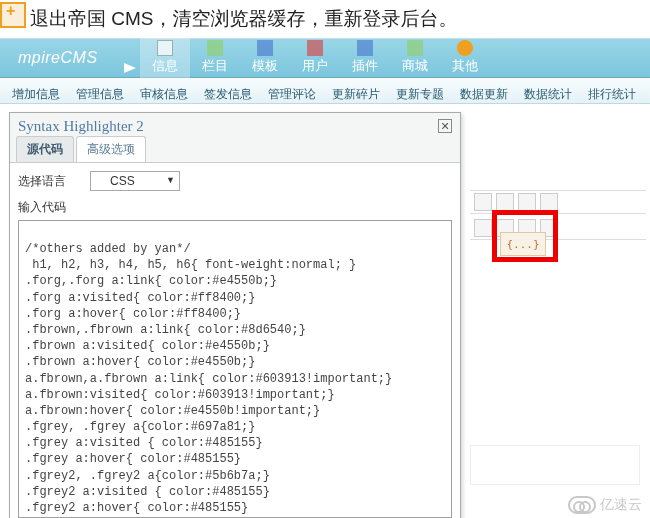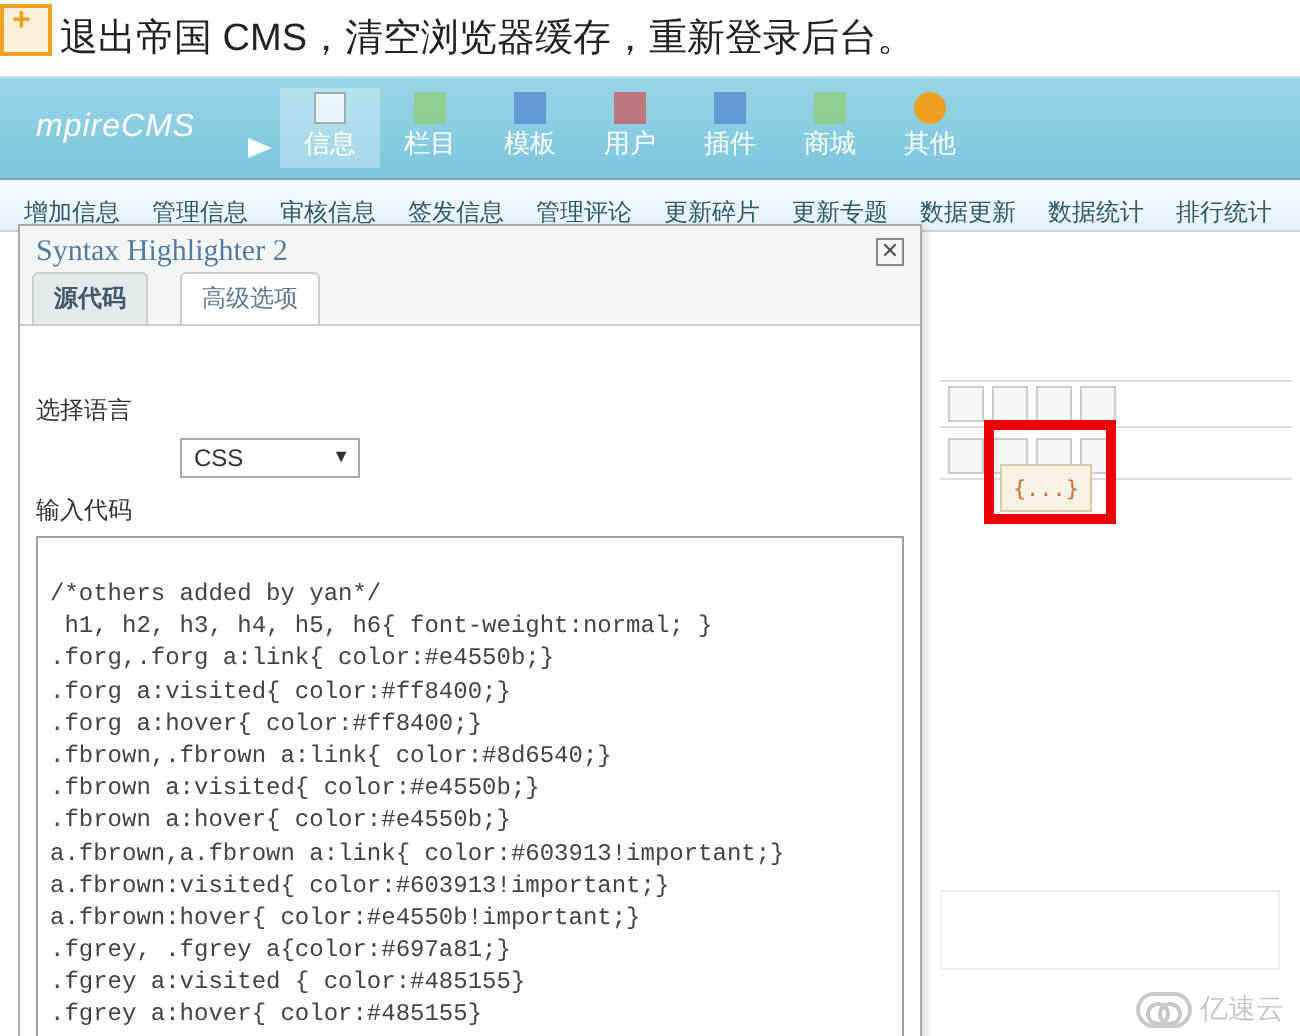--- a/index.html
+++ b/index.html
@@ -1,41 +1,41 @@
 <!DOCTYPE html>
 <html><head>
 <meta charset="utf-8">
 <style>
 * { box-sizing: border-box; margin: 0; padding: 0; }
 body { font-family: Arial, "Microsoft YaHei", sans-serif; font-size: 12px; background: #fff; width: 650px; height: 518px; overflow: hidden; position: relative; }
 .top-text { font-size: 19px; padding: 6px 8px 6px 30px; color: #222; position: relative; }
 .top-text::before { content: ""; position: absolute; left: 0; top: 2px; width: 22px; height: 22px; border: 2px solid #f0a020; background: #fcefd9; }
 .top-text::after { content: "+"; position: absolute; left: 6px; top: 2px; font-size: 16px; color: #f0a020; font-weight: bold; }
-.navbar { background: linear-gradient(#99d5e7, #7cc6dd); height: 52px; display: flex; align-items: center; border-top: 1px solid #c0dfea; border-bottom: 1px solid #6aa8bd; }
+.navbar { background: linear-gradient(#99d5e7, #7cc6dd); height: 40px; display: flex; align-items: center; border-top: 1px solid #c0dfea; border-bottom: 1px solid #6aa8bd; }
 .logo-area { width: 140px; color: #fff; font-family: Arial; font-size: 16px; font-style: italic; padding-left: 18px; letter-spacing: 0.5px; position: relative; }
 .logo-arrow { position: absolute; right: 4px; top: 14px; width: 0; height: 0; border-left: 12px solid #fff; border-top: 5px solid transparent; border-bottom: 5px solid transparent; }
 .nav-item { flex: 0 0 50px; text-align: center; color: #fff; font-size: 13px; height: 40px; display: flex; flex-direction: column; align-items: center; justify-content: flex-end; padding-bottom: 3px; cursor: pointer; }
 .nav-item.active { background: rgba(255,255,255,0.3); }
 .nav-icon { width: 16px; height: 16px; background: #fff; opacity: 0.7; margin-bottom: 1px; }
 .nav-icon.ball { border-radius: 50%; background: #f0a020; opacity: 1; }
 .nav-icon.doc { background: #fff; border: 1px solid #999; }
 .nav-icon.grn { background: #8fd070; }
 .nav-icon.red { background: #d05050; }
 .nav-icon.blu { background: #5080d0; }
 .subbar { background: linear-gradient(#f8fcfe, #e4f2f7); height: 26px; display: flex; align-items: flex-end; border-bottom: 1px solid #c0d8e2; padding-left: 12px; gap: 16px; color: #2a5a6f; }
 .subbar span { cursor: pointer; }
 .dialog { position: absolute; left: 9px; top: 112px; width: 452px; background: #f4f5f5; border: 1px solid #a9abad; box-shadow: 2px 2px 4px rgba(0,0,0,0.15); }
 .dlg-title { height: 26px; background: #f4f5f5; display: flex; align-items: center; padding: 0 8px; color: #4f7ca3; font-size: 15px; font-family: Georgia, serif; }
 .dlg-close { margin-left: auto; width: 14px; height: 14px; border: 1px solid #888; font-size: 11px; text-align: center; line-height: 12px; color: #555; cursor: pointer; }
-.dlg-tabs { display: flex; background: #f4f5f5; border-bottom: 1px solid #ccc; height: 24px; align-items: flex-end; padding-left: 6px; gap: 16px; }
+.dlg-tabs { display: flex; background: #f4f5f5; border-bottom: 1px solid #ccc; height: 24px; align-items: flex-end; padding-left: 6px; gap: 2px; }
 .dlg-tab { background: #fff; border: 1px solid #ccc; border-bottom: none; padding: 4px 10px; color: #5b7b95; font-size: 12px; cursor: pointer; border-radius: 3px 3px 0 0; }
 .dlg-tab.active { background: #e6eaea; font-weight: bold; color: #415a6e; }
 .dlg-body { background: #fff; padding: 8px; }
 .row-lang { display: flex; align-items: center; gap: 24px; margin-bottom: 8px; color: #333; }
-.lang-select { border: 1px solid #aaa; padding: 2px 20px 2px 6px; background: #fff; font-size: 12px; min-width: 90px; position: relative; cursor: pointer; margin-top: 48px; }
+.lang-select { border: 1px solid #aaa; padding: 2px 20px 2px 19px; background: #fff; font-size: 12px; min-width: 90px; position: relative; cursor: pointer; }
 .lang-select::after { content: "▼"; font-size: 9px; position: absolute; right: 4px; top: 3px; color: #333; }
 .label-input { color: #333; margin-bottom: 4px; display: block; }
 .code-area { width: 100%; height: 298px; border: 1px solid #a0a0a0; padding: 20px 6px; font-family: "Courier New", monospace; font-size: 12px; color: #444; overflow-y: auto; white-space: pre; resize: none; line-height: 1.35; }
 .toolbar-strip { position: absolute; left: 470px; top: 190px; right: 4px; height: 24px; border-top: 1px solid #ddd; border-bottom: 1px solid #ddd; display: flex; align-items: center; gap: 4px; padding: 0 4px; }
 .tb-btn { width: 18px; height: 18px; border: 1px solid #ccc; background: #f5f5f5; cursor: pointer; }
 .toolbar-strip2 { position: absolute; left: 470px; top: 216px; right: 4px; height: 24px; border-bottom: 1px solid #ddd; display: flex; align-items: center; gap: 4px; padding: 0 4px; }
 .redbox { position: absolute; left: 492px; top: 210px; width: 66px; height: 52px; border: 5px solid #ef0000; z-index: 5; }
 .codebtn { position: absolute; left: 500px; top: 232px; width: 46px; height: 24px; background: #f8f1e6; border: 1px solid #dcc9a8; display: flex; align-items: center; justify-content: center; gap: 2px; font-size: 8px; color: #b06030; }
 .codebtn-ic { font-family: monospace; color: #d07030; font-size: 11px; }
 .watermark { position: absolute; right: 8px; bottom: 4px; color: #c8c8c8; font-size: 14px; font-family: Arial; display: flex; align-items: center; gap: 4px; }

